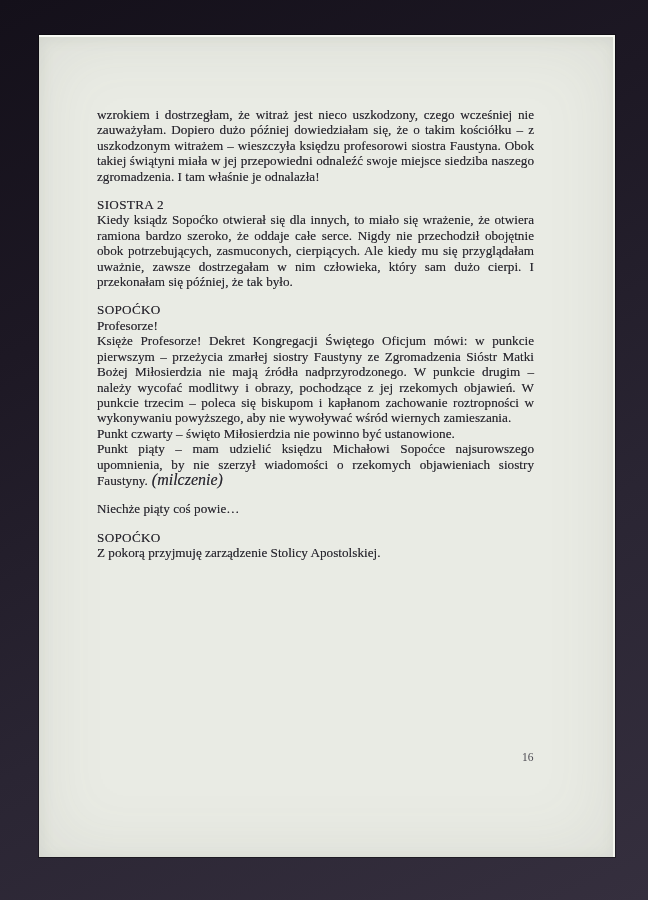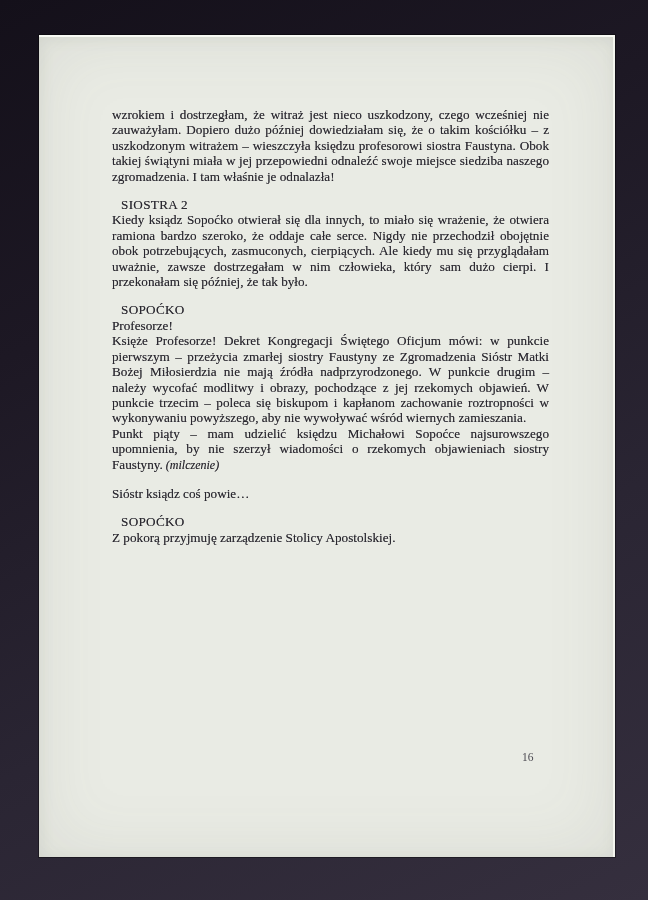--- a/index.html
+++ b/index.html
@@ -21,45 +21,44 @@
     height: 820px;
     background: #e9ebe4;
     border-top: 2px solid #f8faf4;
     border-right: 2px solid #f3f5ee;
     box-shadow: inset 0 0 70px rgba(95, 100, 85, 0.10),
                 inset 2px 2px 14px rgba(120, 125, 110, 0.10),
                 0 0 0 1px rgba(0, 0, 0, 0.35);
   }
   .content {
     position: absolute;
-    left: 73px;
+    left: 58px;
     top: 70px;
     width: 437px;
     text-align: justify;
     font-family: "Liberation Serif", serif;
     font-size: 13.2px;
     line-height: 15.4px;
     color: #2a2830;
     text-shadow: 0 0 0.4px rgba(42, 40, 48, 0.55);
   }
   .block { margin: 0; }
   .speaker {
     margin-top: 13px;
     letter-spacing: 0.3px;
-    margin-left: 9px;
   }
   .scene {
     margin-top: 29px;
     margin-bottom: 21px;
     font-size: 14.6px;
   }
   .gap-above { margin-top: 13px; }
   .content em {
     font-style: italic;
-    font-size: 12px;
+    font-size: 16px;
   }
   .page-number {
     position: absolute;
     left: 483px;
     top: 714px;
     font-family: "Liberation Serif", serif;
     font-size: 11.5px;
     color: #4a4850;
   }
 </style>
@@ -68,20 +67,21 @@
 
 <div>
   <div class="paper">
     <div class="content">
         <div class="block text">wzrokiem i dostrzegłam, że witraż jest nieco uszkodzony, czego wcześniej nie zauważyłam. Dopiero dużo później dowiedziałam się, że o takim kościółku – z uszkodzonym witrażem – wieszczyła księdzu profesorowi siostra Faustyna. Obok takiej świątyni miała w jej przepowiedni odnaleźć swoje miejsce siedziba naszego zgromadzenia. I tam właśnie je odnalazła!</div>
         <div class="block speaker">SIOSTRA 2</div>
         <div class="block text">Kiedy ksiądz Sopoćko otwierał się dla innych, to miało się wrażenie, że otwiera ramiona bardzo szeroko, że oddaje całe serce. Nigdy nie przechodził obojętnie obok potrzebujących, zasmuconych, cierpiących. Ale kiedy mu się przyglądałam uważnie, zawsze dostrzegałam w nim człowieka, który sam dużo cierpi. I przekonałam się później, że tak było.</div>
         <div class="block speaker">SOPOĆKO</div>
         <div class="block text">Profesorze!</div>
         <div class="block text">Księże Profesorze! Dekret Kongregacji Świętego Oficjum mówi: w punkcie pierwszym – przeżycia zmarłej siostry Faustyny ze Zgromadzenia Sióstr Matki Bożej Miłosierdzia nie mają źródła nadprzyrodzonego. W punkcie drugim – należy wycofać modlitwy i obrazy, pochodzące z jej rzekomych objawień. W punkcie trzecim – poleca się biskupom i kapłanom zachowanie roztropności w wykonywaniu powyższego, aby nie wywoływać wśród wiernych zamieszania.</div>
+        <div class="block text">Punkt czwarty – święto Miłosierdzia nie powinno być ustanowione.</div>
         <div class="block text">Punkt piąty – mam udzielić księdzu Michałowi Sopoćce najsurowszego upomnienia, by nie szerzył wiadomości o rzekomych objawieniach siostry Faustyny.<em>&nbsp;(milczenie)</em></div>
-        <div class="block text gap-above">Sióstr ksiądz coś powie…</div>
+        <div class="block text gap-above">Niechże piąty coś powie…</div>
         <div class="block speaker">SOPOĆKO</div>
         <div class="block text">Z pokorą przyjmuję zarządzenie Stolicy Apostolskiej.</div>
       </div>
     <div class="page-number">16</div>
   </div>
 </div>
 
 </body></html>

